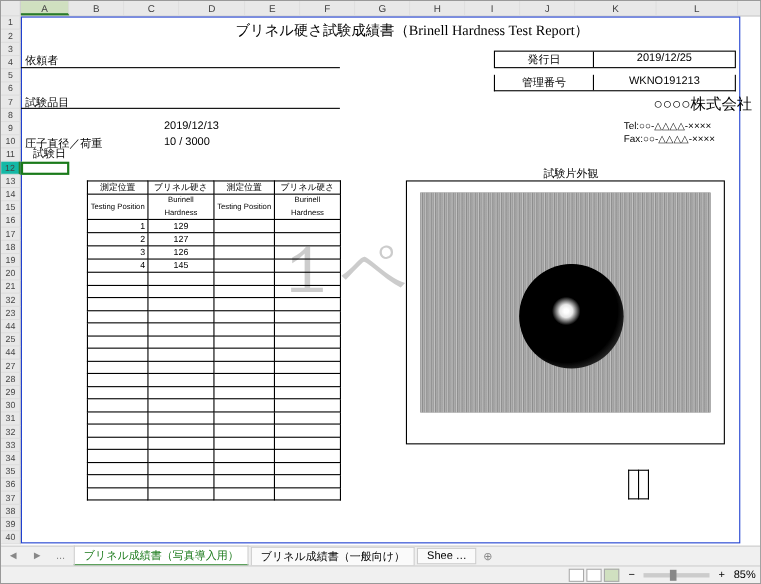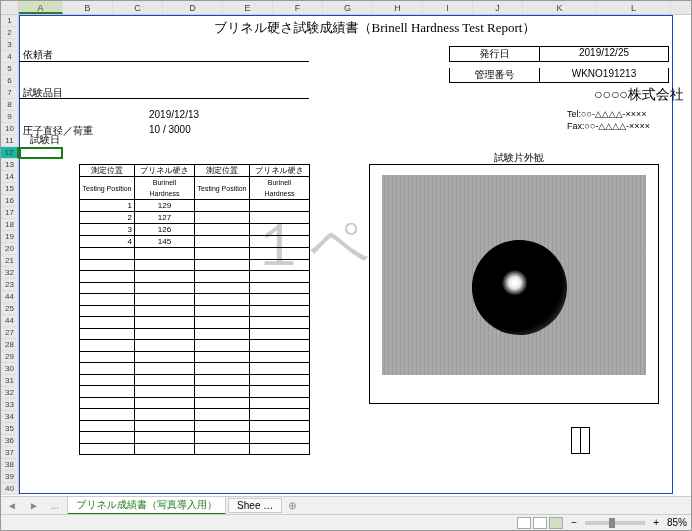--- a/index.html
+++ b/index.html
@@ -397,20 +397,21 @@
 
     <div class="active-cell" style="left: 0px; top: 132px; width: 44px; height: 12px;"></div>
   </div>
 </div>
 
 <div class="sheet-tabs">
   <span class="tab-nav">◄</span>
   <span class="tab-nav">►</span>
   <span class="tab-nav">...</span>
 <div class="tab active">ブリネル成績書（写真導入用）</div>
+    <div class="tab">ブリネル成績書（一般向け）</div>
     <div class="tab">Shee …</div>
     <span style="padding: 0px 6px; color: rgb(136, 136, 136);">⊕</span>
   </div>
 
 <div class="status-bar">
   <div class="view-icons">
     <div class="view-icon"></div>
     <div class="view-icon"></div>
     <div class="view-icon sel"></div>
   </div>

